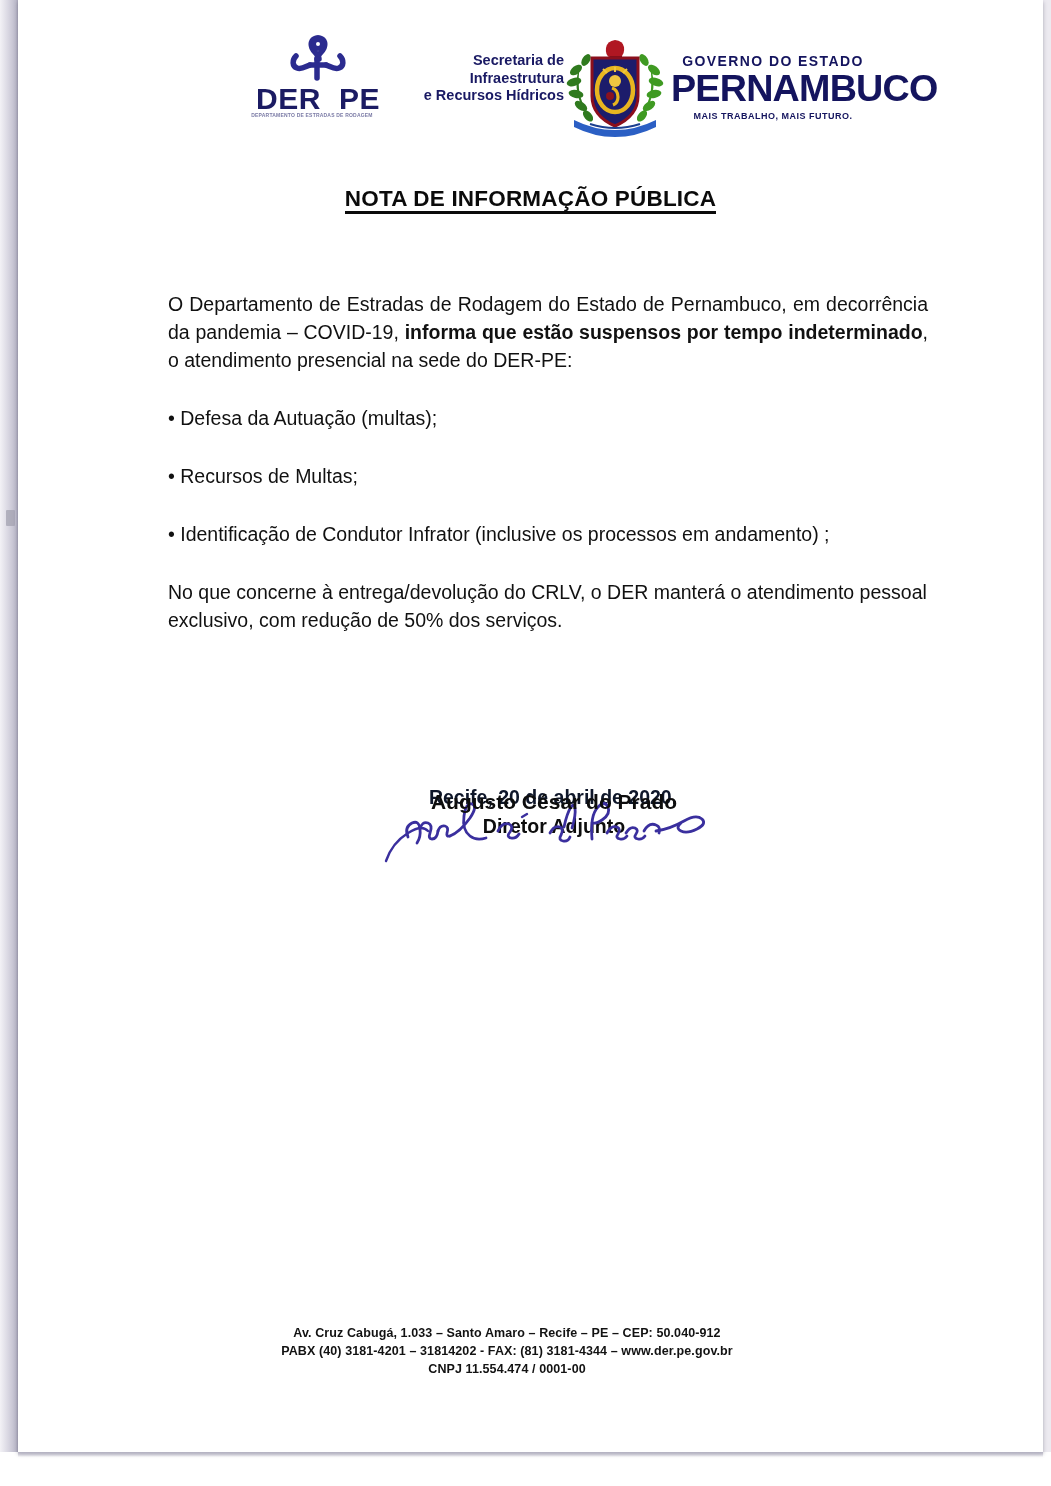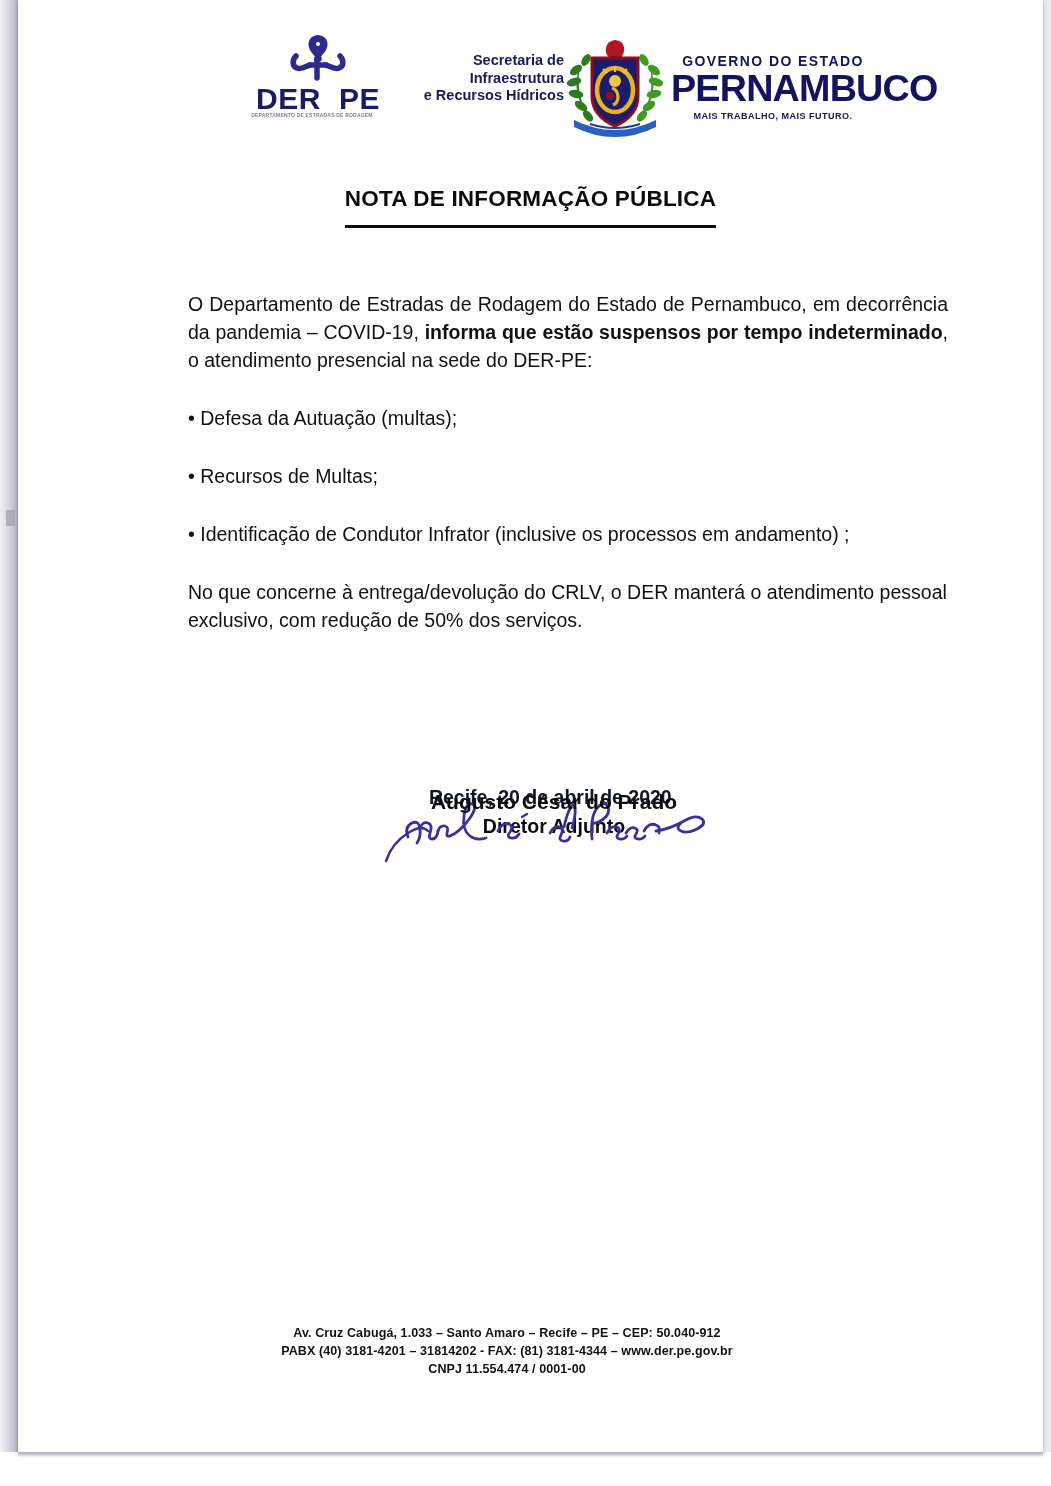--- a/index.html
+++ b/index.html
@@ -171,32 +171,31 @@
     top: 186px;
     width: 1025px;
     text-align: center;
     font-size: 22.5px;
     font-weight: 700;
     letter-spacing: 0.2px;
     color: #0b0b0b;
   }
   .doc-title span.u {
     border-bottom: 3px solid #0b0b0b;
-    padding-bottom: 14px;
+    padding-bottom: 0;
   }
 
   .body-block {
     position: absolute;
     left: 150px;
     top: 290px;
     width: 760px;
     color: #111111;
     font-size: 19.5px;
     line-height: 28px;
-    margin-left: 20px;
   }
   .para {
     margin: 0 0 26px 0;
     text-align: justify;
   }
   .para.intro { text-align: justify; }
   .para b { font-weight: 700; }
   .bullet {
     margin: 0 0 30px 0;
     padding-left: 14px;

